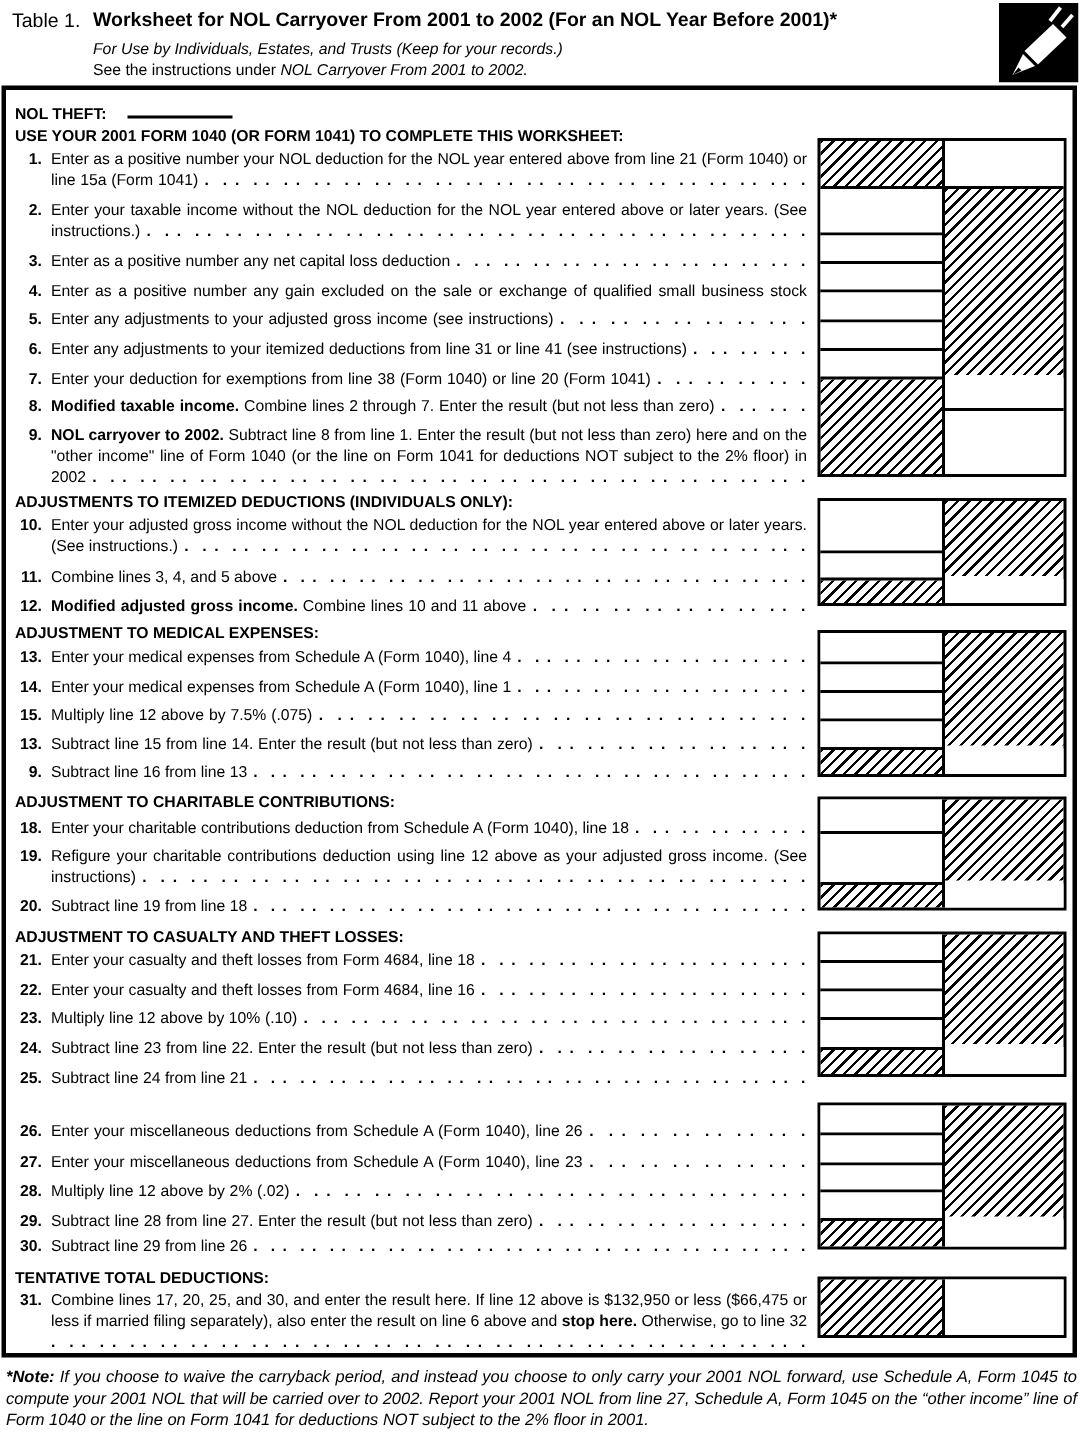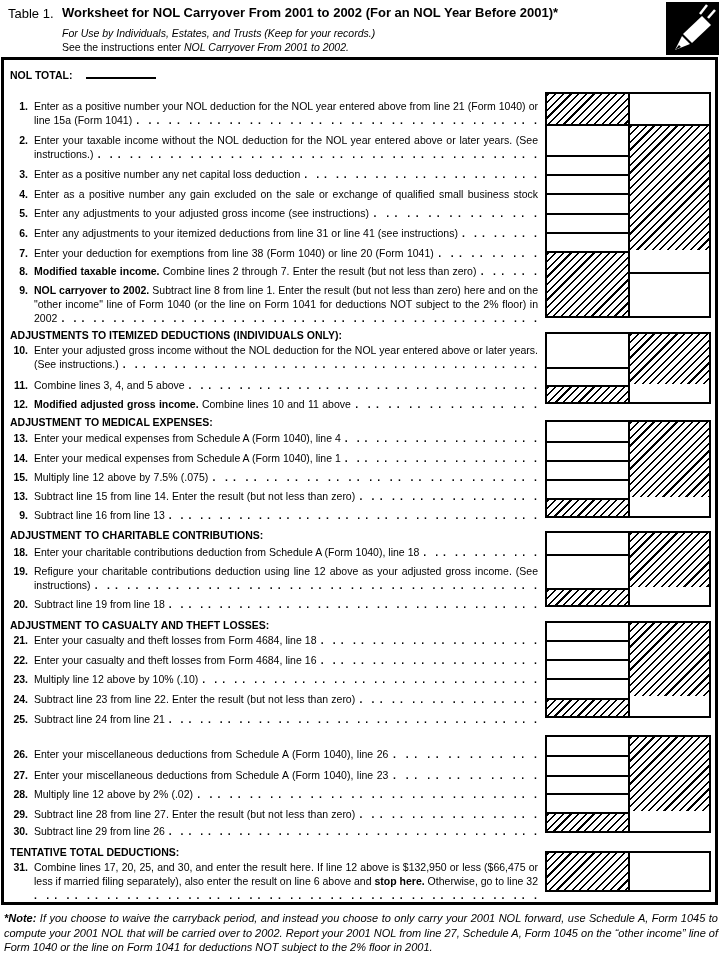--- a/index.html
+++ b/index.html
@@ -35,37 +35,38 @@
   .pencil{position:absolute;left:666px;top:2px;width:53px;height:53px;}
 </style>
 </head>
 <body>
 
 <div id="page">
 
   <span class="abs tbl-label" style="left:8px;top:7px">Table 1.</span>
   <span class="abs title" style="left:62px;top:6px;width:600px">Worksheet for NOL Carryover From 2001 to 2002 (For an NOL Year Before 2001)*</span>
   <span class="abs sub it" style="left:62px;top:26px">For Use by Individuals, Estates, and Trusts (Keep for your records.)</span>
-  <span class="abs sub" style="left:62px;top:40px"><span>See the instructions enter </span><span class="it">NOL Carryover From 2001 to 2002.</span></span>
+  <span class="abs sub" style="left:62px;top:40px"><span>See the instructions under </span><span class="it">NOL Carryover From 2001 to 2002.</span></span>
 
   <svg class="pencil" viewBox="0 0 53 53">
     <rect x="0" y="0" width="53" height="53" fill="#000"></rect>
     <line x1="41" y1="3" x2="34" y2="12" stroke="#fff" stroke-width="2.5"></line>
     <line x1="49" y1="8" x2="42" y2="16" stroke="#fff" stroke-width="2.5"></line>
     <polygon points="36,14 45,23 26,41 17,32" fill="#fff"></polygon>
     <polygon points="16,34 24,42 9,48" fill="#fff"></polygon>
     <polygon points="13,43 15,45 9,48" fill="#000"></polygon>
   </svg>
 
   <div class="mainbox"></div>
 
   <div class="nolrow" style="top:66px">
-    <span>NOL TOTAL:</span><span class="nolblank"></span>
-  </div>
-
+    <span>NOL THEFT:</span><span class="nolblank"></span>
+  </div>
+
+  <div class="sec" style="top:84px">USE YOUR 2001 FORM 1040 (OR FORM 1041) TO COMPLETE THIS WORKSHEET:</div>
   <div class="sec" style="top:328px">ADJUSTMENTS TO ITEMIZED DEDUCTIONS (INDIVIDUALS ONLY):</div>
   <div class="sec" style="top:415px">ADJUSTMENT TO MEDICAL EXPENSES:</div>
   <div class="sec" style="top:528px">ADJUSTMENT TO CHARITABLE CONTRIBUTIONS:</div>
   <div class="sec" style="top:618px">ADJUSTMENT TO CASUALTY AND THEFT LOSSES:</div>
   <div class="sec" style="top:845px">TENTATIVE TOTAL DEDUCTIONS:</div>
 
   <div class="item" style="top:99px;height:28px">
       <span class="num">1.</span>
       <div class="txt"><span>Enter as a positive number your NOL deduction for the NOL year entered above from line 21 (Form 1040) or line 15a (Form 1041)</span><span class="dots"> .&nbsp;&nbsp;. .&nbsp;&nbsp;. .&nbsp;&nbsp;. .&nbsp;&nbsp;. .&nbsp;&nbsp;. .&nbsp;&nbsp;. .&nbsp;&nbsp;. .&nbsp;&nbsp;. .&nbsp;&nbsp;. .&nbsp;&nbsp;. .&nbsp;&nbsp;. .&nbsp;&nbsp;. .&nbsp;&nbsp;. .&nbsp;&nbsp;. .&nbsp;&nbsp;. .&nbsp;&nbsp;. .&nbsp;&nbsp;. .&nbsp;&nbsp;. .&nbsp;&nbsp;. .&nbsp;&nbsp;. .&nbsp;&nbsp;. .&nbsp;&nbsp;. .&nbsp;&nbsp;. .&nbsp;&nbsp;. .&nbsp;&nbsp;. .&nbsp;&nbsp;. .&nbsp;&nbsp;. .&nbsp;&nbsp;. .&nbsp;&nbsp;. .&nbsp;&nbsp;. .&nbsp;&nbsp;. .&nbsp;&nbsp;. .&nbsp;&nbsp;. .&nbsp;&nbsp;. .&nbsp;&nbsp;. .&nbsp;&nbsp;. .&nbsp;&nbsp;. .&nbsp;&nbsp;. .&nbsp;&nbsp;. .&nbsp;&nbsp;. .&nbsp;&nbsp;. .&nbsp;&nbsp;. .&nbsp;&nbsp;. .&nbsp;&nbsp;. .&nbsp;&nbsp;. .&nbsp;&nbsp;. .&nbsp;&nbsp;. .&nbsp;&nbsp;. .&nbsp;&nbsp;. .&nbsp;&nbsp;.</span></div>
     </div>

